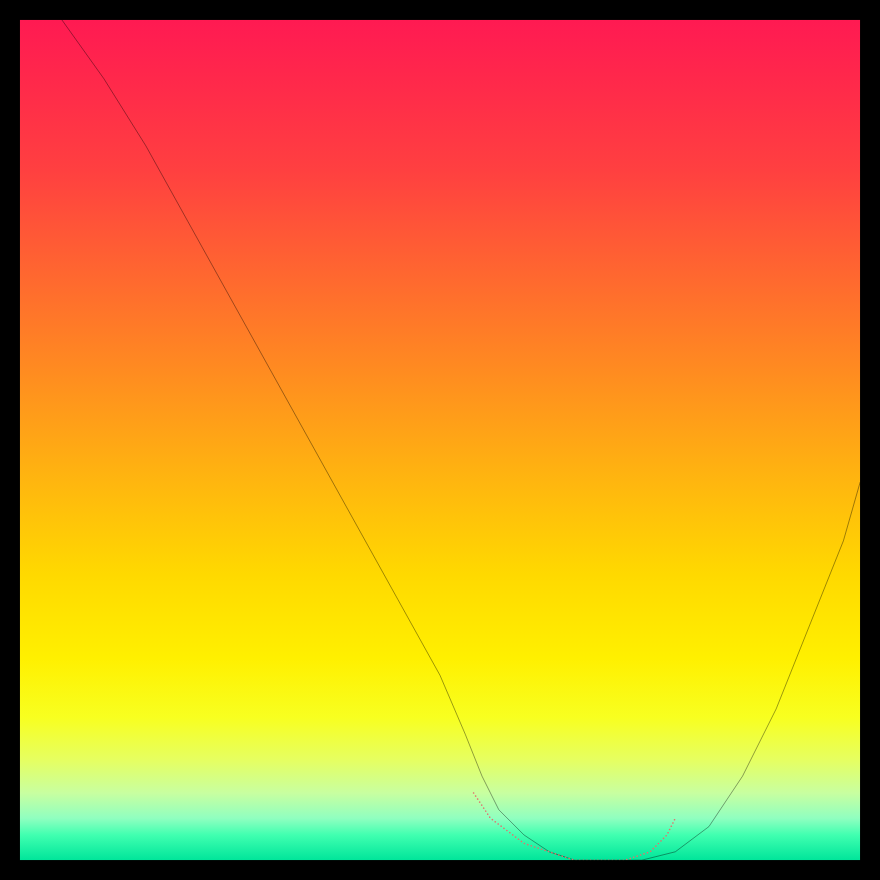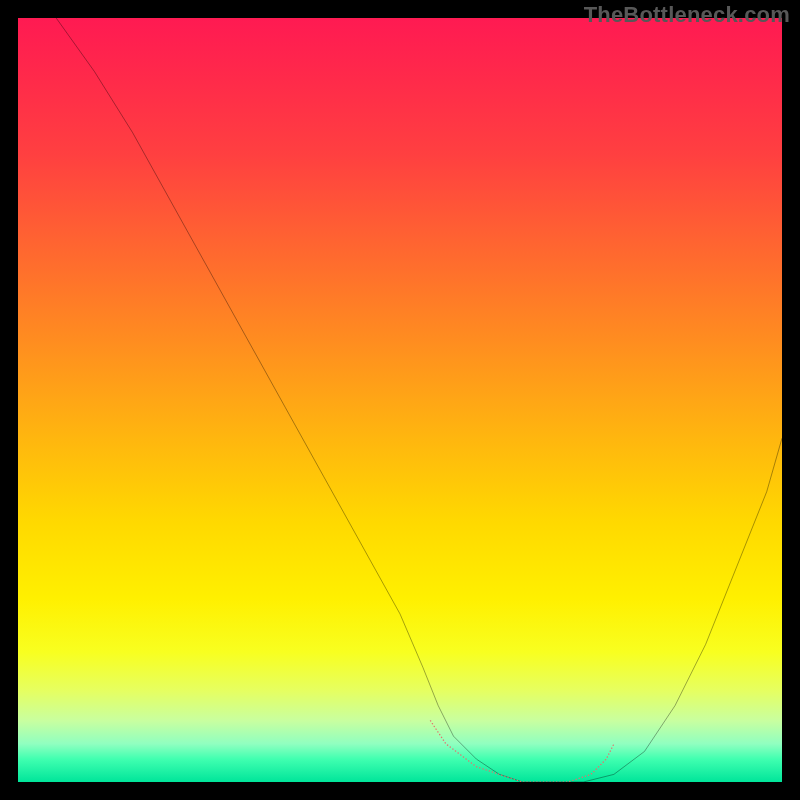--- a/index.html
+++ b/index.html
@@ -73,14 +73,13 @@
 
     <svg class="curve" viewBox="0 0 100 100" preserveAspectRatio="none">
       <path d="M5 0 L10 7 L15 15 L20 24 L25 33 L30 42 L35 51 L40 60 L45 69 L50 78 L53 85 L55 90 L57 94 L60 97 L63 99 L66 100 L70 100 L74 100 L78 99 L82 96 L86 90 L90 82 L94 72 L98 62 L100 55" fill="none" stroke="#000" stroke-width="0.35" vector-effect="non-scaling-stroke"></path>
     </svg>
 
     <svg class="dots" viewBox="0 0 100 100" preserveAspectRatio="none">
       <path d="M54 92 L56 95 L60 98 L63 99 L66 100 L69 100 L72 100 L75 99 L77 97 L78 95" fill="none" stroke="#e0746d" stroke-width="1.4" stroke-linecap="round" stroke-dasharray="0.1 3.2" vector-effect="non-scaling-stroke"></path>
     </svg>
   </div>
 
-  <div class="watermark">TheBottleneck.com</div>
 </div>
 
 </body></html>

